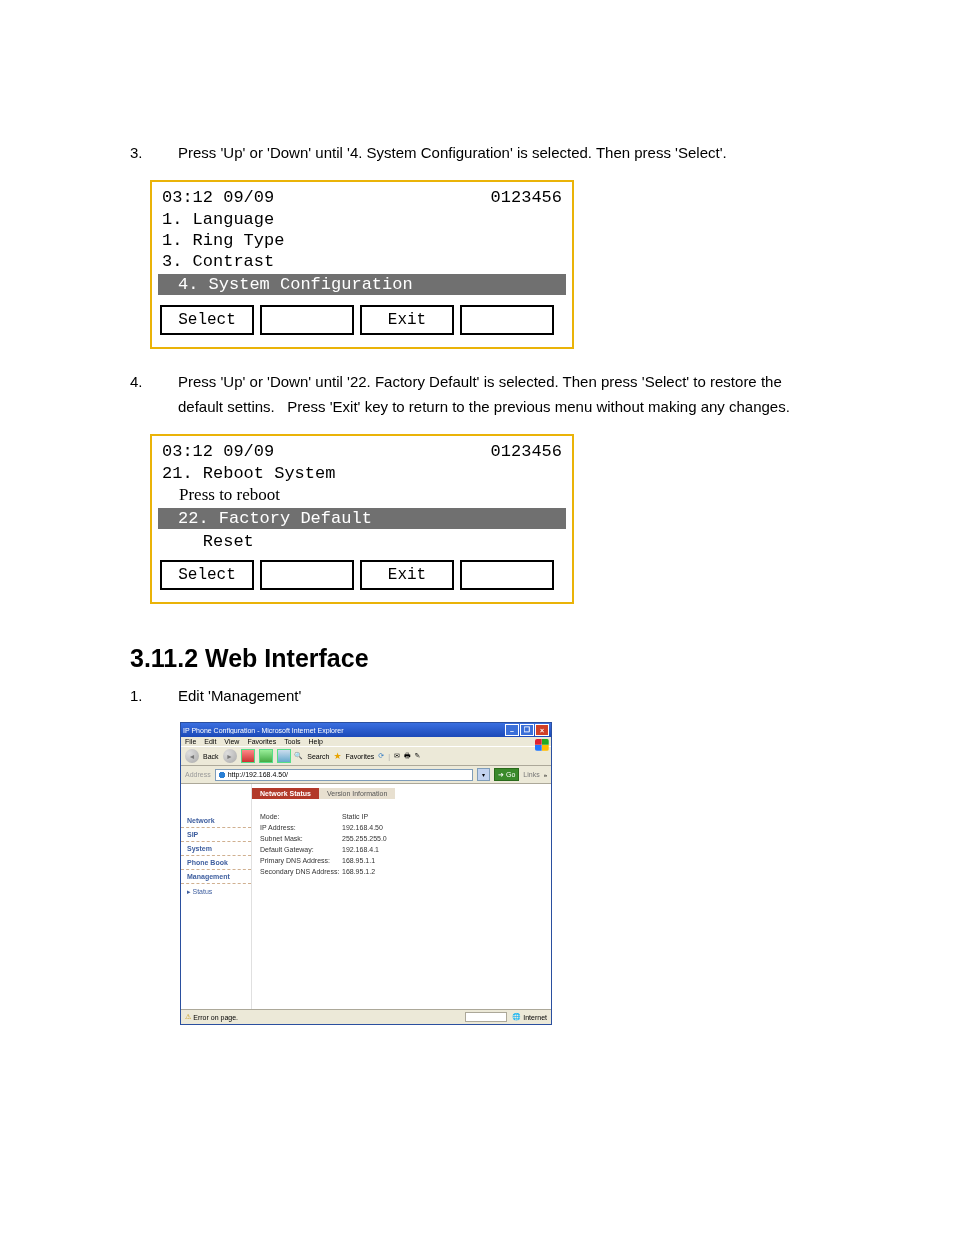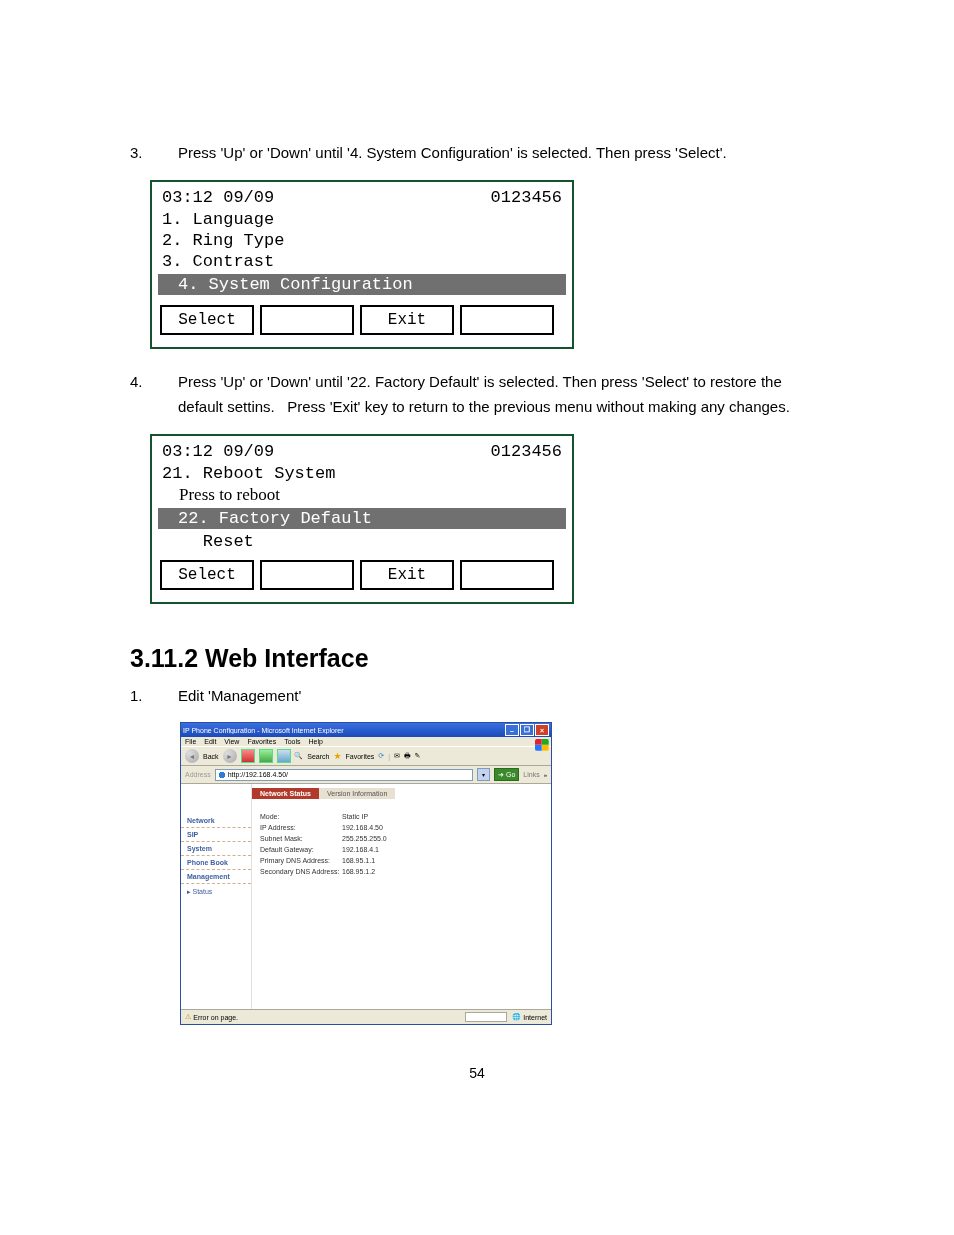--- a/index.html
+++ b/index.html
@@ -21,21 +21,21 @@
   }
   .step-num {
     width: 48px;
     flex: none;
   }
   .step-text {
     flex: 1;
   }
   .lcd-box {
     margin: 10px 0 20px 20px;
-    border: 2px solid #14532d;
+    border: 2px solid #eab308;
     width: 420px;
     font-family: "Courier New", Courier, monospace;
     font-size: 17px;
     background: #fff;
   }
   .lcd-top {
     display: flex;
     justify-content: space-between;
     padding: 6px 10px 0 10px;
   }
@@ -236,21 +236,21 @@
     <div class="step-text">Press 'Up' or 'Down' until '4. System Configuration' is selected.    Then press 'Select'.</div>
   </div>
 
   <div class="lcd-box">
     <div class="lcd-top">
       <span>03:12 09/09</span>
       <span>0123456</span>
     </div>
     <div class="lcd-lines">
       <div class="lcd-line">1. Language</div>
-      <div class="lcd-line">2. Ring Type</div>
+      <div class="lcd-line">1. Ring Type</div>
       <div class="lcd-line">3. Contrast</div>
       <div class="lcd-line lcd-highlight">4. System Configuration</div>
     </div>
     <div class="lcd-softkeys">
       <div class="softkey">Select</div>
       <div class="softkey"></div>
       <div class="softkey">Exit</div>
       <div class="softkey"></div>
     </div>
   </div>
@@ -380,15 +380,14 @@
         <span>Error on page.</span>
       </div>
       <div class="prog"></div>
       <div class="zone" style="margin-left:6px;">
         <span class="globe">🌐</span>
         <span>Internet</span>
       </div>
     </div>
   </div>
 
-  <div class="page-num">54</div>
 
 </div>
 
 </body></html>

